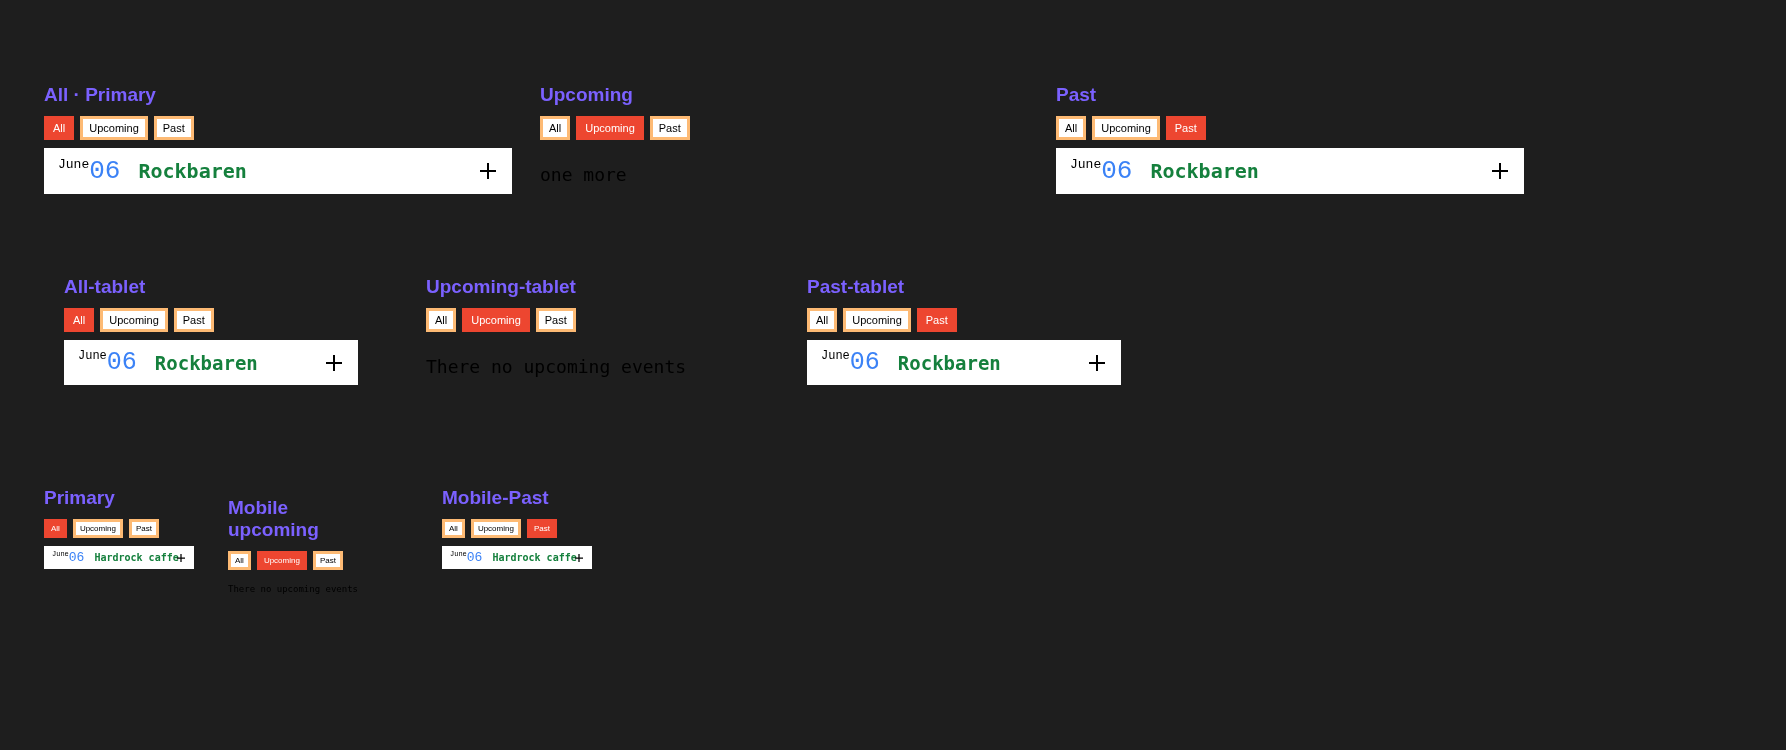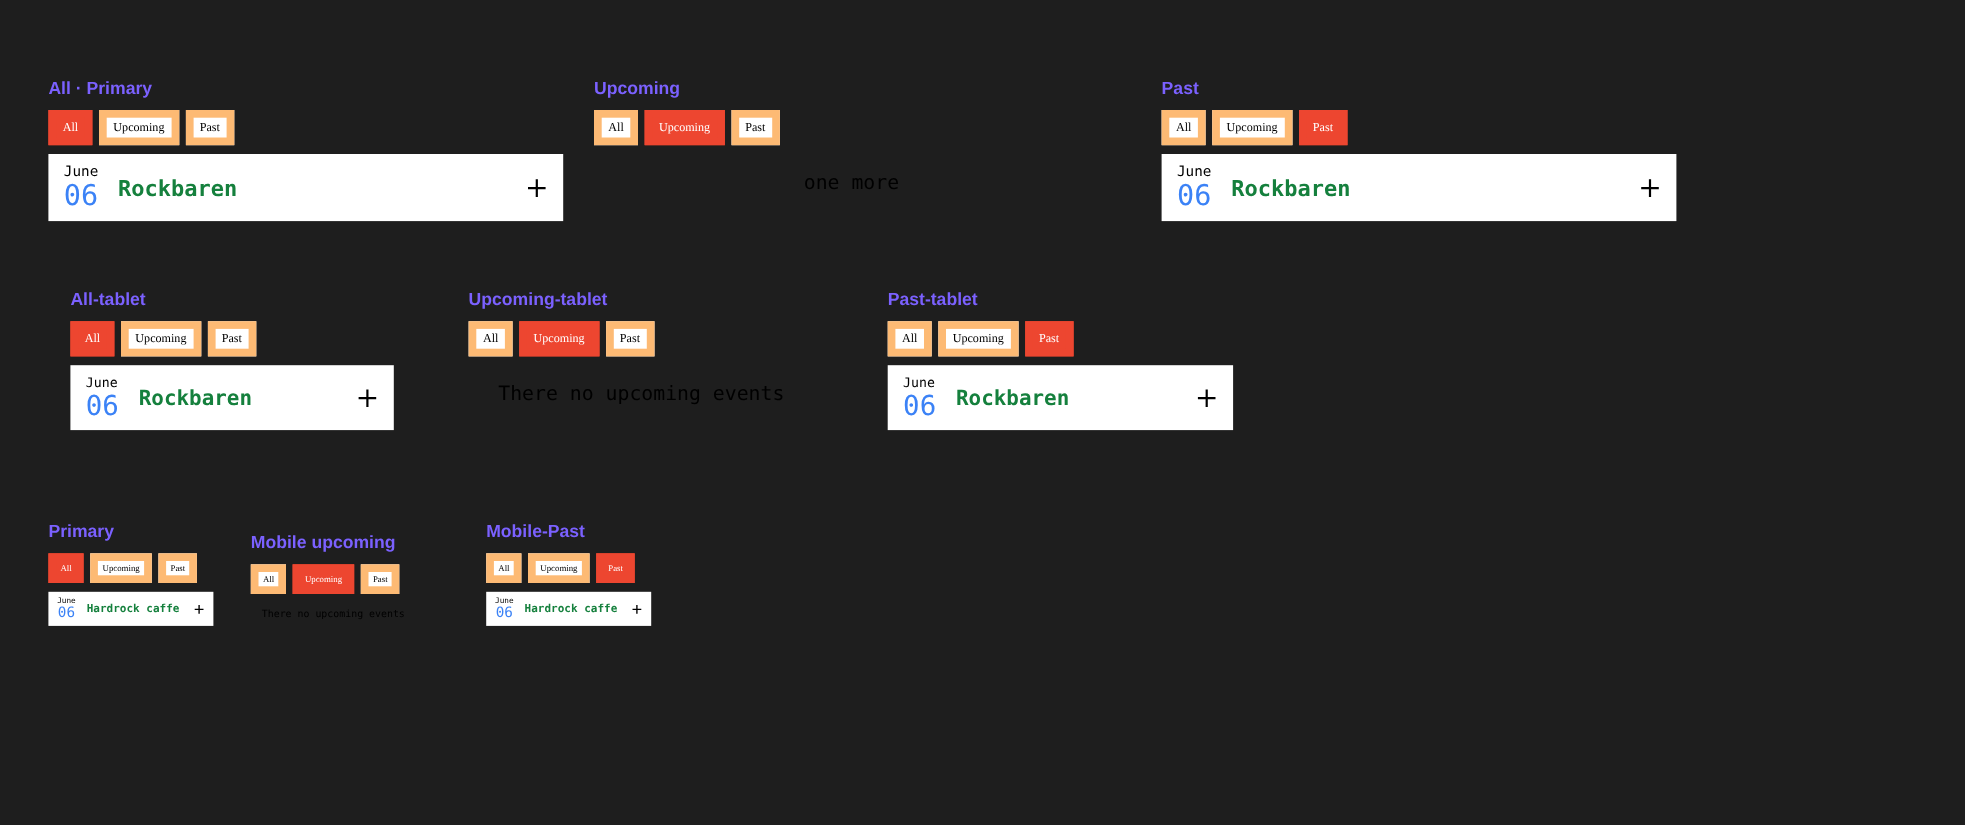--- a/index.html
+++ b/index.html
@@ -9,39 +9,40 @@
       width: 1786px;
       height: 750px;
       position: relative;
       color: #fff;
     }
     .frame {
       position: absolute;
     }
     .frame-title {
       color: #7b61ff;
-      font-size: 16px;
+      font-size: 19px;
       font-weight: 600;
       margin-bottom: 10px;
       font-family: -apple-system, BlinkMacSystemFont, "Segoe UI", sans-serif;
+      margin-top: 12px;
     }
     .tabs {
       display: flex;
       gap: 6px;
       margin-bottom: 8px;
     }
     .tab {
       background: #fff;
       color: #000;
       font-size: 11px;
       font-weight: 500;
       padding: 2px 6px;
       line-height: 14px;
-      border: 7px solid #fdba74;
-      font-family: Liberation Serif, serif;
+      border: 3px solid #fdba74;
+      font-family: Liberation Sans, sans-serif;
     }
     .tab.active {
       background: #ed4630;
       color: #fff;
       border-color: #ed4630;
     }
     .tabs.small .tab {
       font-size: 8px;
       padding: 1px 4px;
       line-height: 11px;
@@ -49,22 +50,23 @@
     .card {
       background: #fff;
       color: #000;
       display: flex;
       align-items: center;
       padding: 10px 14px;
       position: relative;
     }
     .card .date {
       display: flex;
-      flex-direction: column;
+      flex-direction: row;
       margin-right: 18px;
+      font-family: Liberation Mono, monospace;
     }
     .card .month {
       color: #000;
       font-size: 13px;
       line-height: 1;
       margin-bottom: 2px;
     }
     .card .day {
       color: #3b82f6;
       font-size: 26px;
@@ -99,21 +101,21 @@
     .card.mobile .month { font-size: 7px; margin-bottom: 1px; }
     .card.mobile .day { font-size: 13px; }
     .card.mobile .name { font-size: 10px; font-weight: 700; }
     .card.mobile .plus { width: 10px; height: 10px; right: 8px; }
 
     .empty-text {
       color: #000;
       font-size: 18px;
       font-weight: 500;
       margin-top: 24px;
-      text-align: center;
+      text-align: left;
     }
     .empty-text.small {
       font-size: 9px;
       margin-top: 14px;
     }
   </style>
 </head>
 <body>
 
 <div class="frame" style="left:44px; top:72px; width:468px;">

